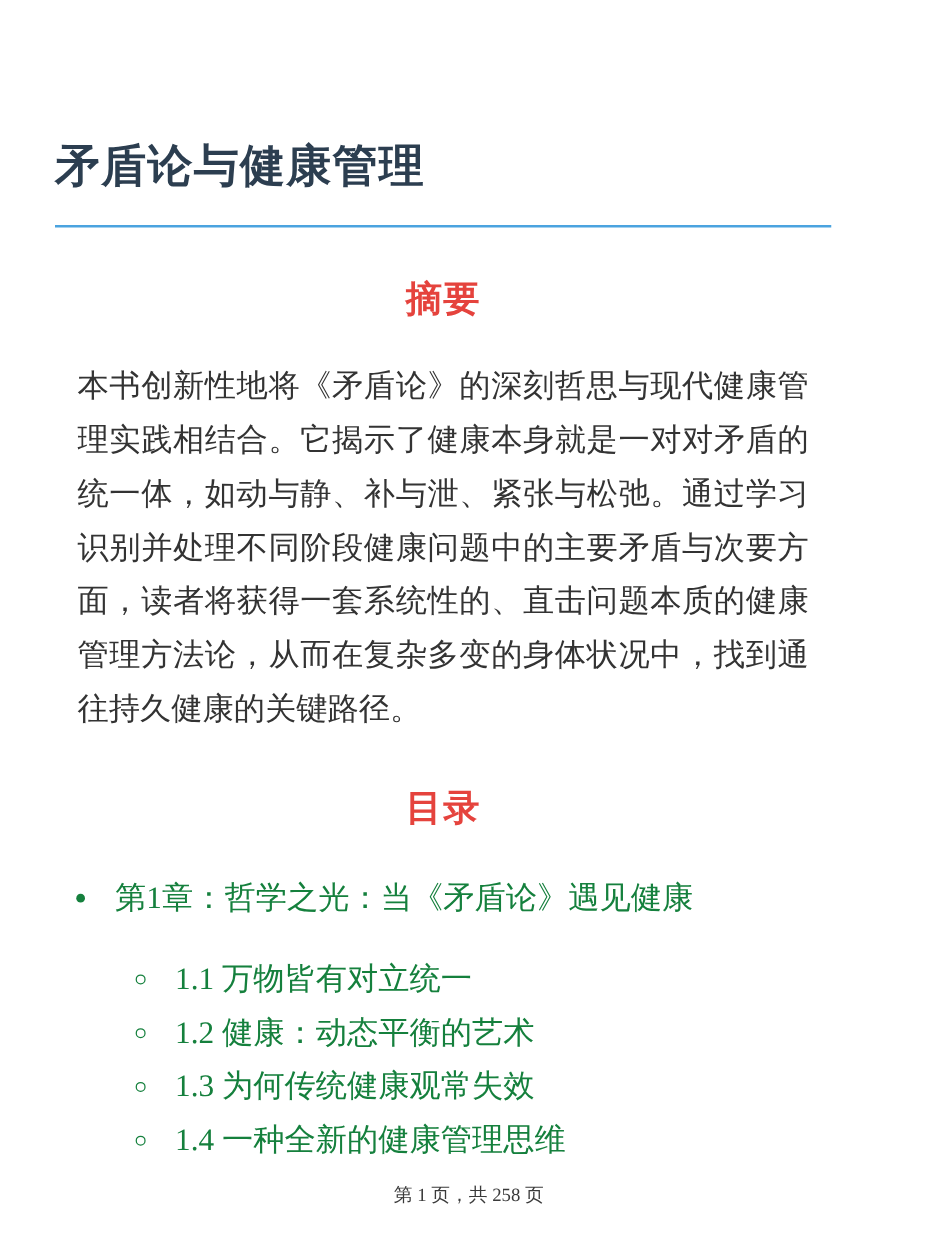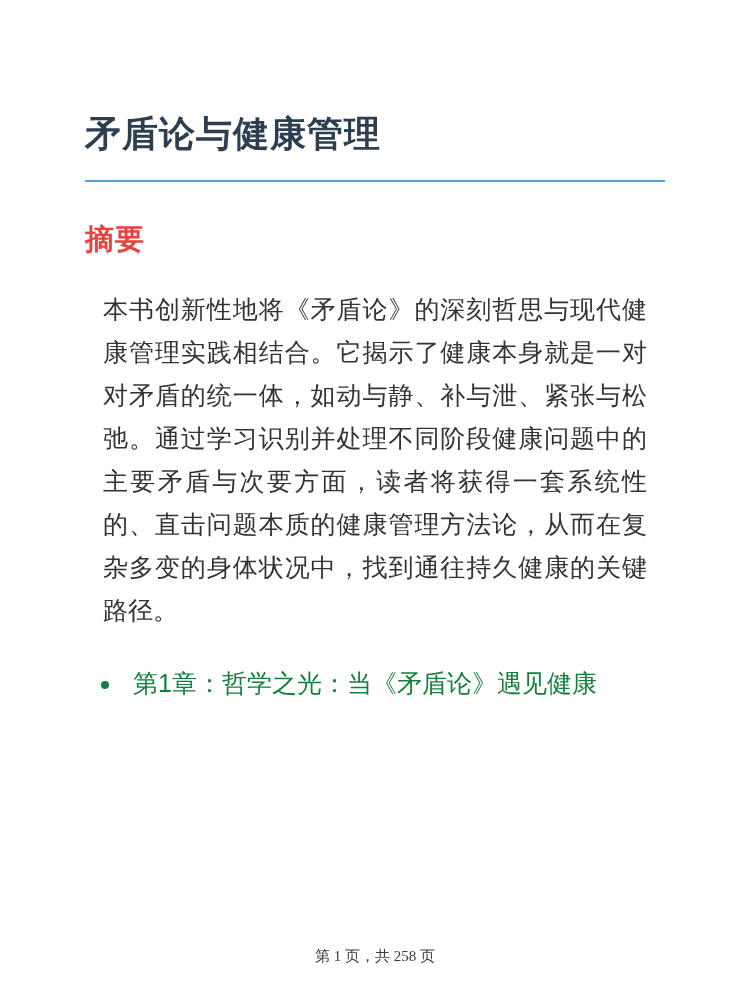--- a/index.html
+++ b/index.html
@@ -12,39 +12,41 @@
     height: 1000px;
     position: relative;
     font-family: "Liberation Sans", sans-serif;
     color: #333333;
     overflow: hidden;
   }
   .page {
     box-sizing: border-box;
     width: 750px;
     height: 1000px;
-    padding: 112px 85px 0 85px;
+    padding: 112px 85px 0 44px;
     position: relative;
+    font-family: Liberation Serif, serif;
   }
   .doc-title {
     margin: 0;
     font-size: 36px;
     font-weight: 700;
     line-height: 1.2;
     color: #2c3e50;
     letter-spacing: 1px;
     padding-bottom: 25px;
     border-bottom: 2px solid #4aa3df;
   }
   .section-heading {
     margin: 38px 0 28px 0;
     font-size: 29px;
     font-weight: 700;
     color: #e5433d;
     letter-spacing: 1px;
+    text-align: center;
   }
   .abstract-paragraph {
     margin: 18px;
     font-size: 25px;
     line-height: 43px;
     text-align: justify;
     text-justify: inter-ideograph;
     color: #333333;
   }
   .toc-list {
@@ -80,22 +82,29 @@
 <body>
 
 <div class="page">
 
   <h1 class="doc-title">矛盾论与健康管理</h1>
 
   <h2 class="section-heading">摘要</h2>
 
   <p class="abstract-paragraph">本书创新性地将《矛盾论》的深刻哲思与现代健康管理实践相结合。它揭示了健康本身就是一对对矛盾的统一体，如动与静、补与泄、紧张与松弛。通过学习识别并处理不同阶段健康问题中的主要矛盾与次要方面，读者将获得一套系统性的、直击问题本质的健康管理方法论，从而在复杂多变的身体状况中，找到通往持久健康的关键路径。</p>
 
+  <h2 class="section-heading">目录</h2>
 
   <ul class="toc-list">
     <li>
       <span>第1章：哲学之光：当《矛盾论》遇见健康</span>
+      <ul class="toc-sublist">
+        <li>1.1 万物皆有对立统一</li>
+        <li>1.2 健康：动态平衡的艺术</li>
+        <li>1.3 为何传统健康观常失效</li>
+        <li>1.4 一种全新的健康管理思维</li>
+      </ul>
     </li>
   </ul>
 
 </div>
 
 <div class="page-footer">第 1 页，共 258 页</div>
 
 </body></html>

